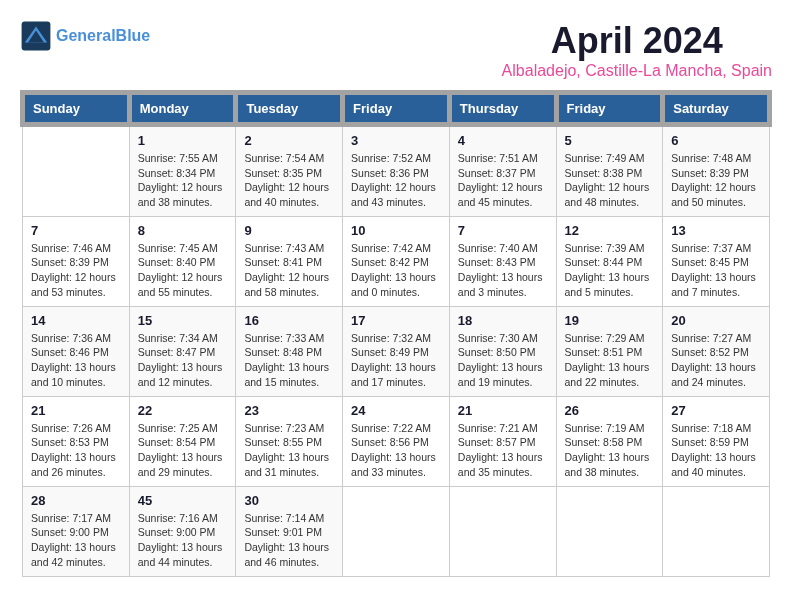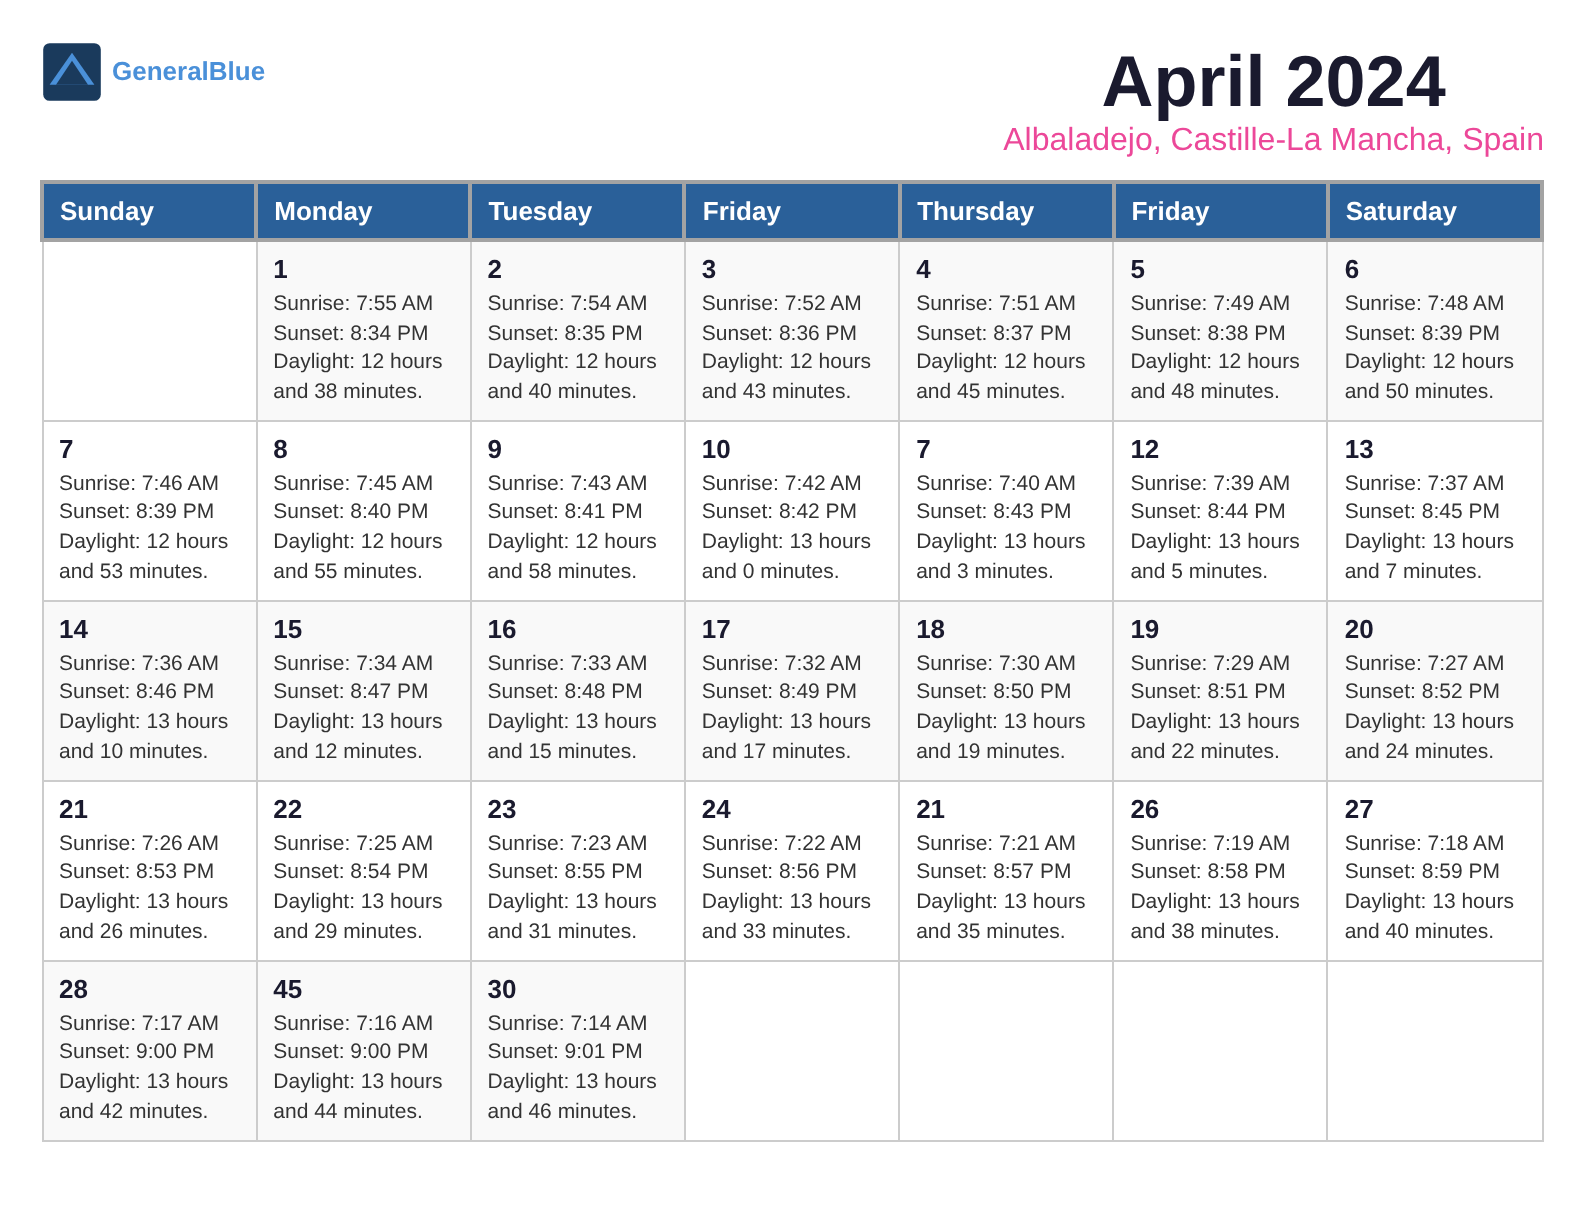--- a/index.html
+++ b/index.html
@@ -14,21 +14,21 @@
       display: flex;
       justify-content: space-between;
       align-items: flex-start;
       margin-bottom: 10px;
     }
     .logo {
       display: flex;
       align-items: center;
     }
     .logo-text {
-      font-size: 13px;
+      font-size: 16px;
       font-weight: bold;
       color: #1a1a2e;
       line-height: 1.1;
     }
     .logo-text span {
       color: #4a90d9;
     }
     .logo-icon {
       width: 32px;
       height: 32px;
@@ -51,21 +51,21 @@
       border-collapse: collapse;
       table-layout: fixed;
     }
     thead tr th {
       background-color: #2a6099;
       color: #fff;
       text-align: left;
       padding: 6px 8px;
       font-size: 13px;
       font-weight: bold;
-      border: 2px solid #a3a3a3;
+      border: 5px solid #a3a3a3;
     }
     tbody tr td {
       vertical-align: top;
       border: 1px solid #ccc;
       padding: 6px 8px;
       min-height: 80px;
       height: 90px;
       font-size: 11px;
       color: #333;
     }

